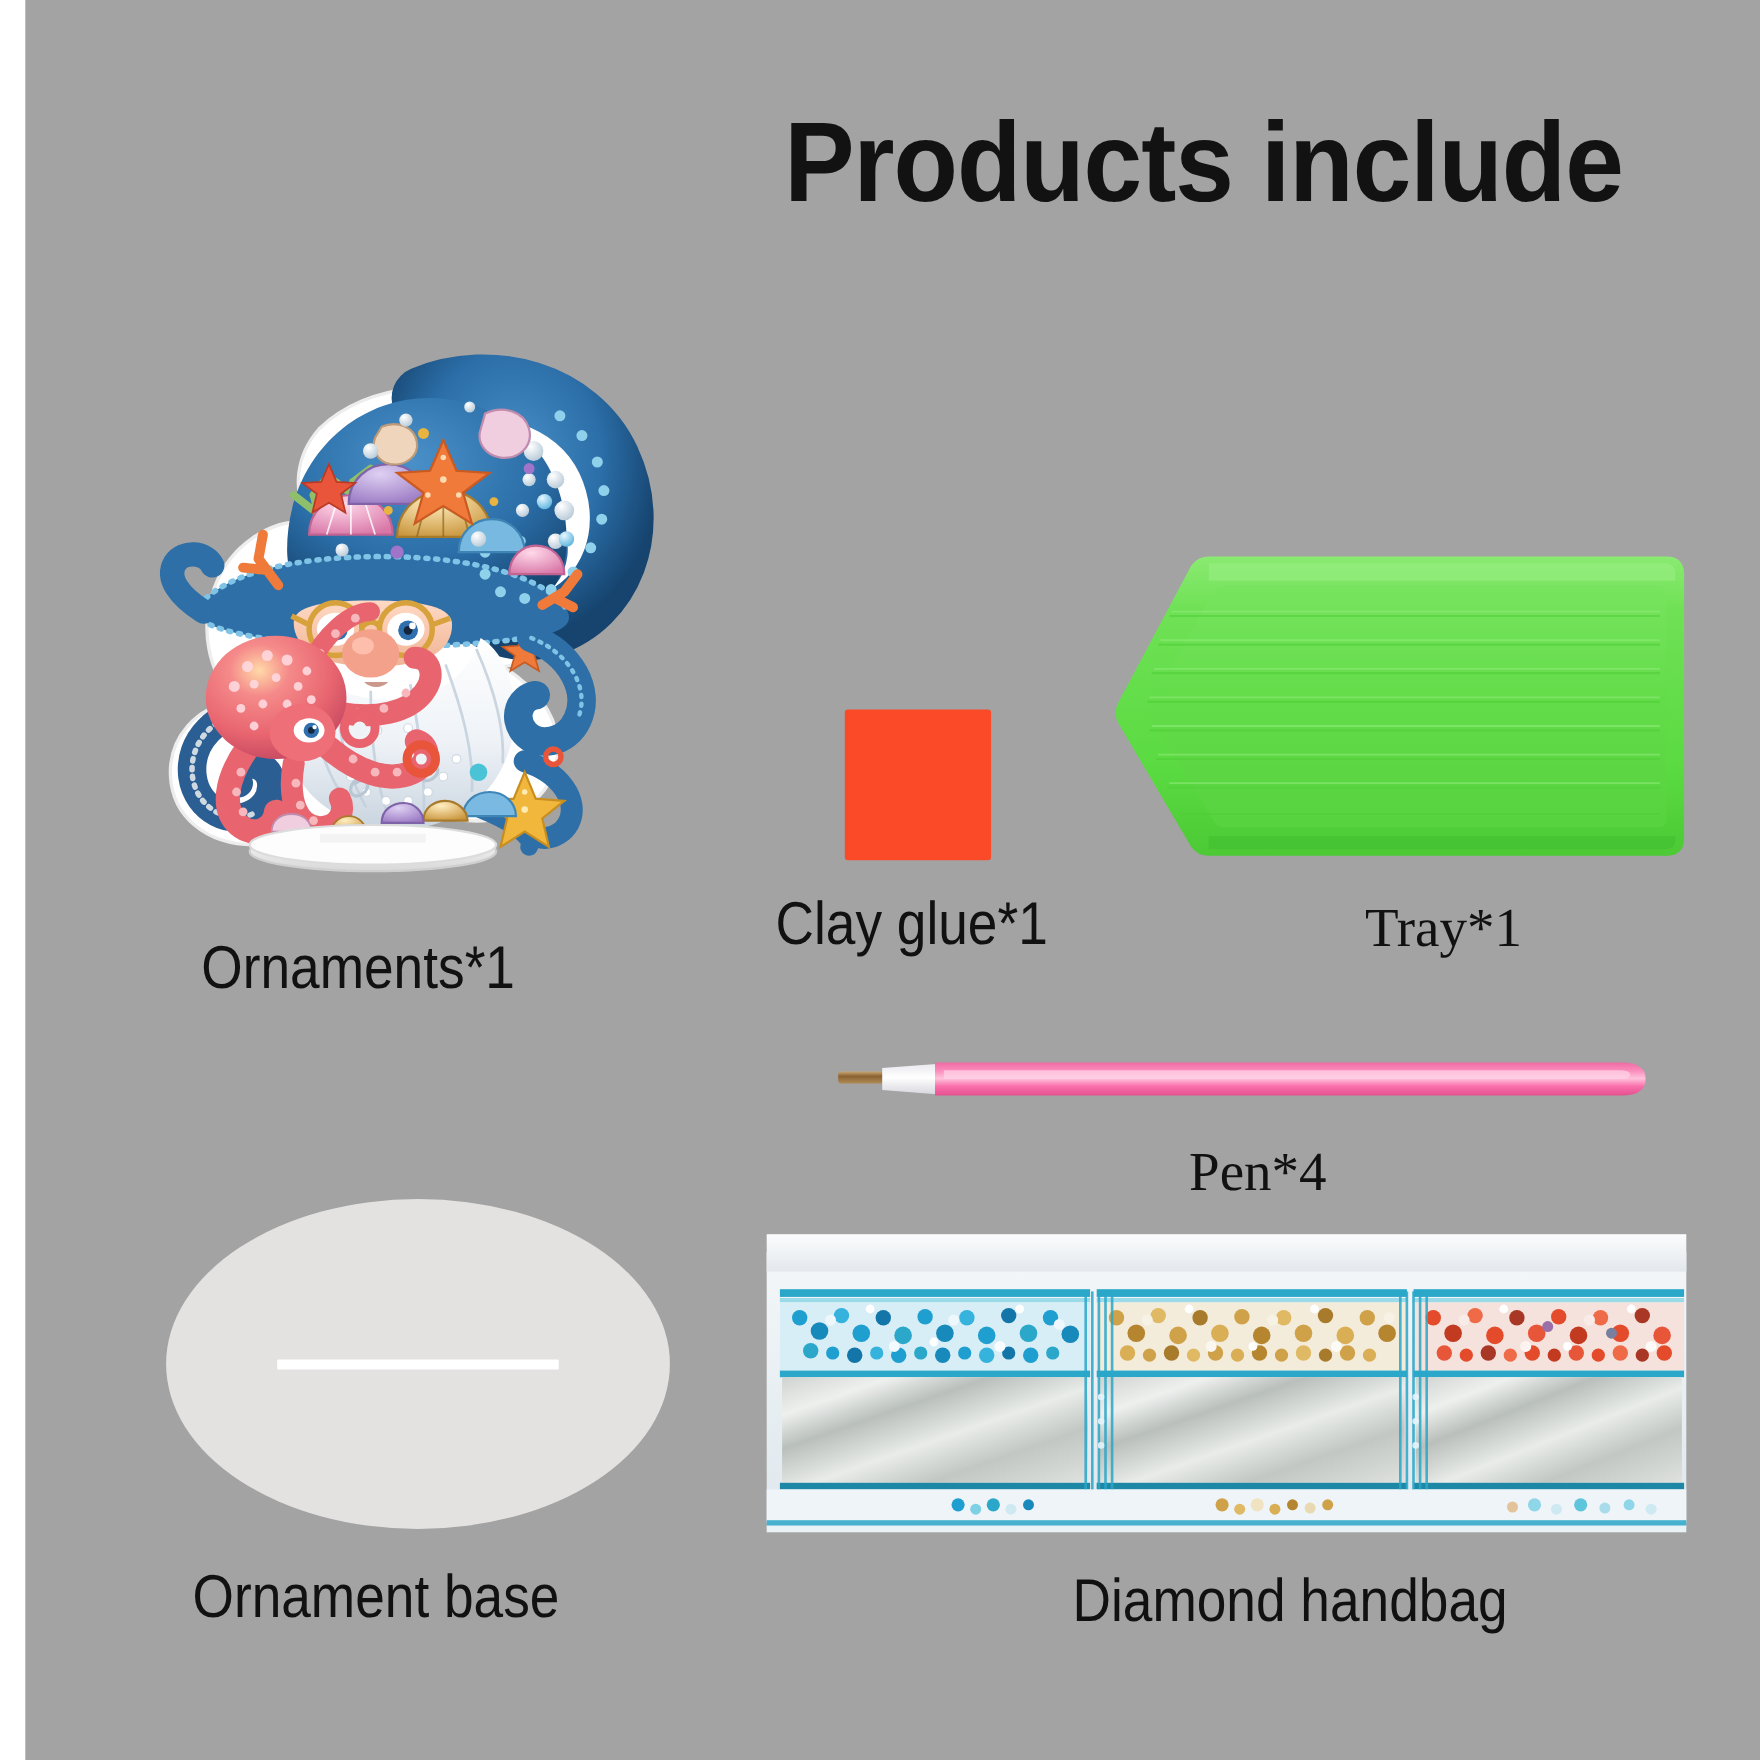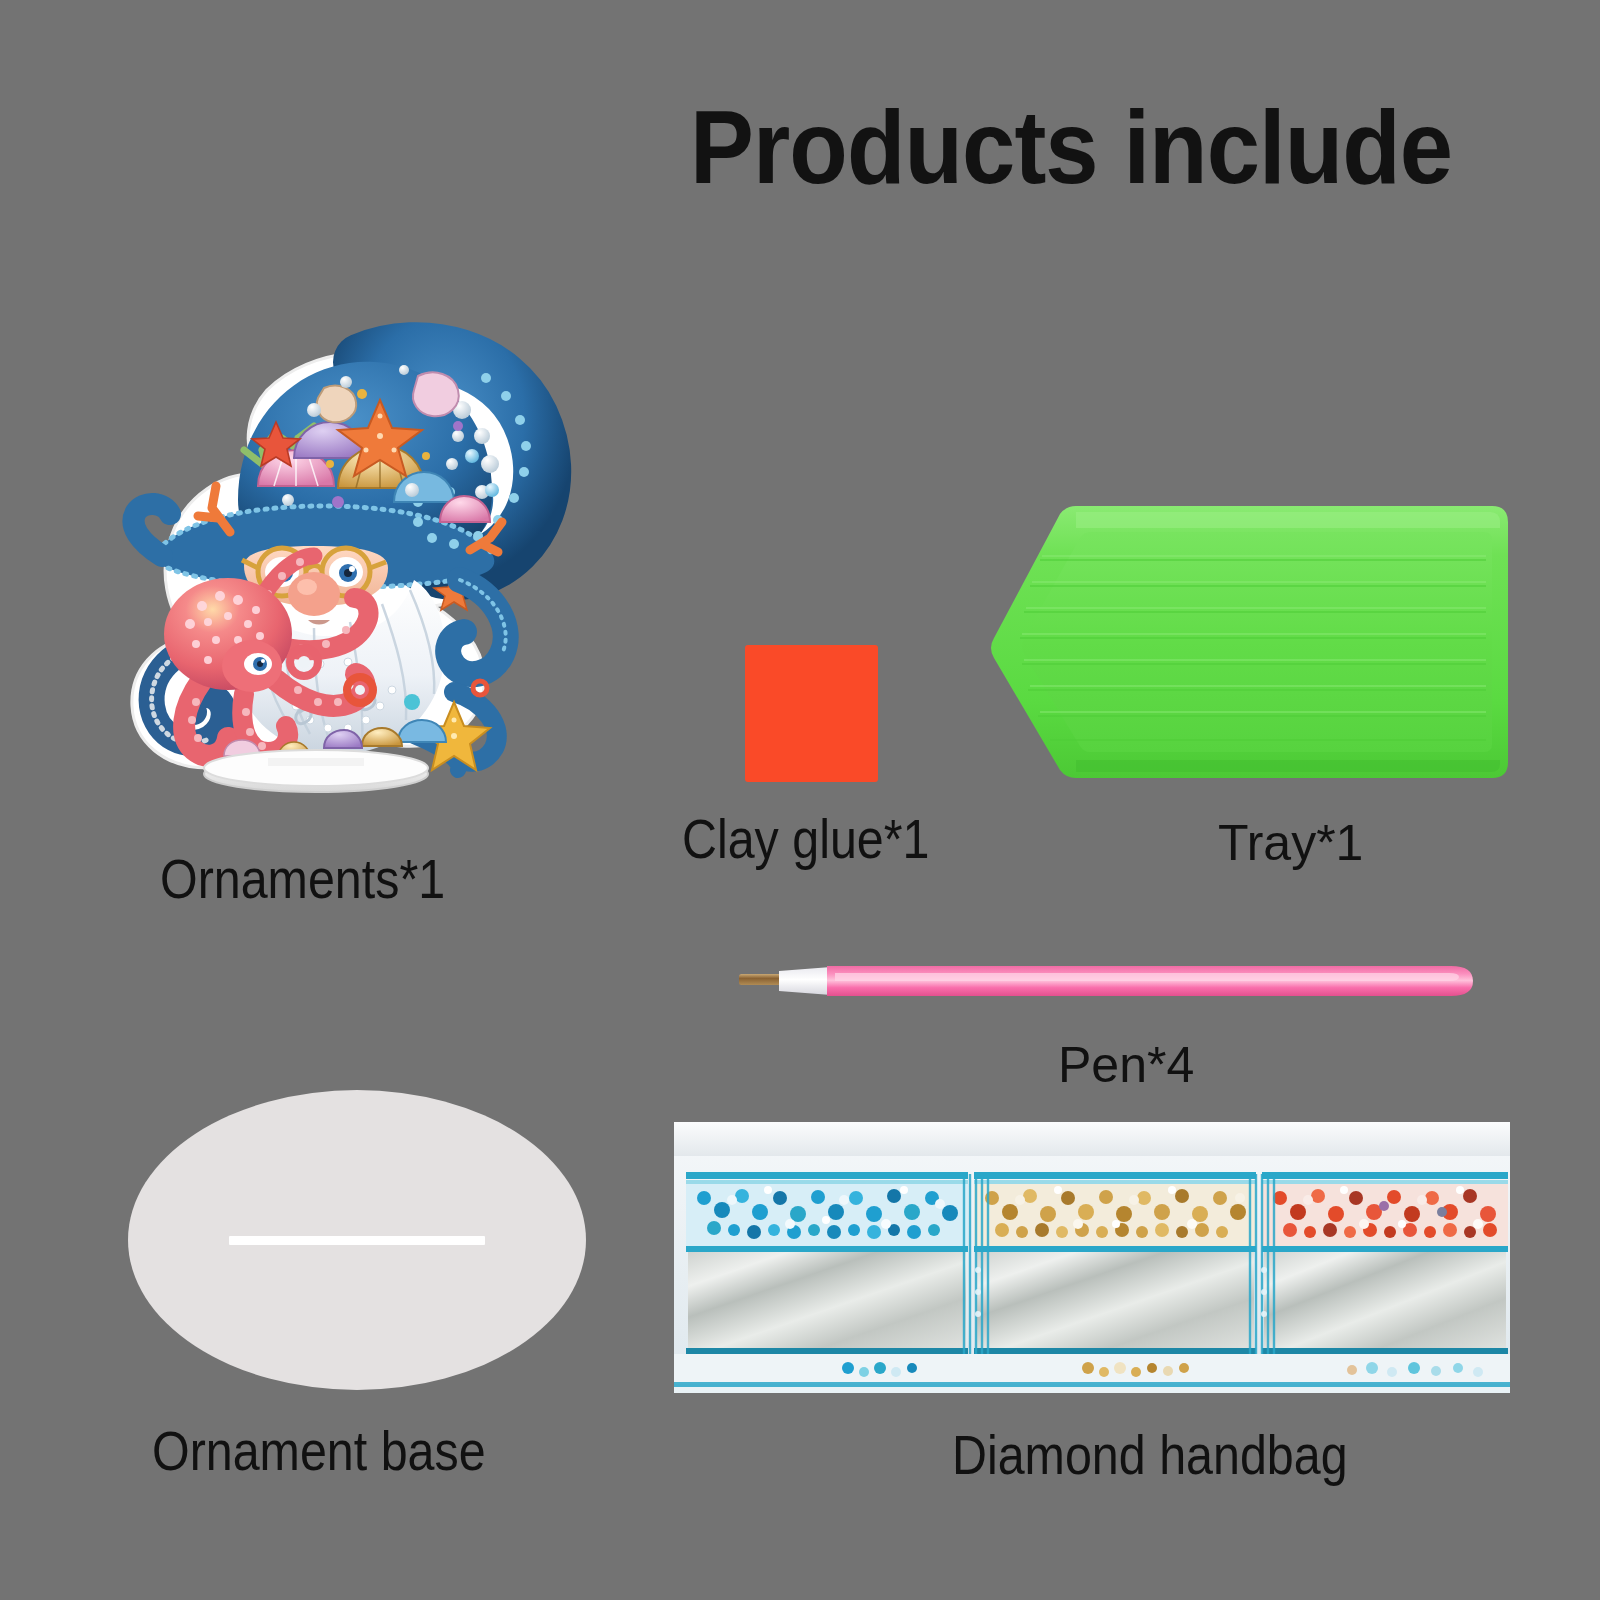--- a/index.html
+++ b/index.html
@@ -11,21 +11,22 @@
     width: 1600px;
     height: 1600px;
     position: relative;
     overflow: hidden;
     font-family: "Liberation Sans", sans-serif;
     -webkit-font-smoothing: antialiased;
   }
   .stage {
     position: absolute;
     inset: 0;
-    background: #737373;
+    background: #a3a3a3;
+    margin-left: 23px;
   }
 
   
   .title {
     position: absolute;
     left: 690px;
     top: 96px;
     font-family: "Liberation Sans Narrow", "Liberation Sans", sans-serif;
     font-weight: 700;
     font-size: 103px;
@@ -44,21 +45,21 @@
     white-space: nowrap;
     line-height: 1;
   }
   .cap-narrow {
     font-family: "Liberation Sans Narrow", "Liberation Sans", sans-serif;
     font-weight: 400;
     transform: scaleX(0.88);
     transform-origin: left top;
   }
   .cap-wide {
-    font-family: Liberation Sans, sans-serif;
+    font-family: Liberation Serif, serif;
     font-weight: 400;
   }
   #cap-ornaments { left: 160px;  top: 852px;  font-size: 55px; }
   #cap-clayglue  { left: 682px;  top: 812px;  font-size: 55px; }
   #cap-tray      { left: 1218px; top: 818px;  font-size: 50px; }
   #cap-pen       { left: 1058px; top: 1040px; font-size: 50px; }
   #cap-base      { left: 152px;  top: 1424px; font-size: 55px; }
   #cap-bag       { left: 952px;  top: 1428px; font-size: 55px; }
 
   

